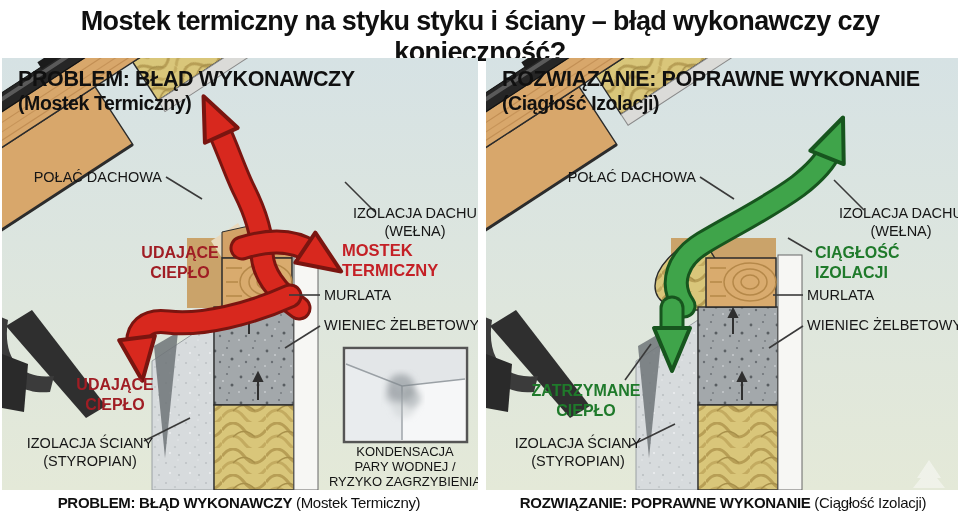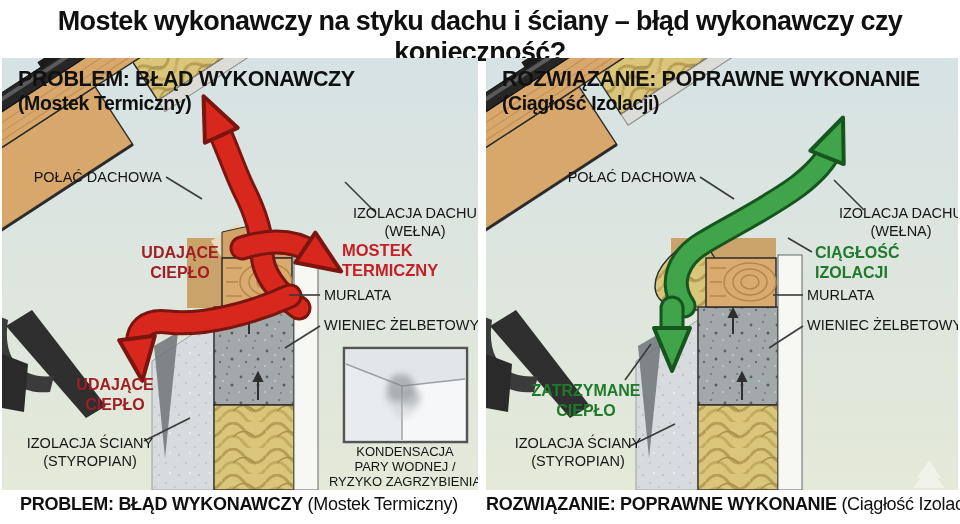--- a/index.html
+++ b/index.html
@@ -2,39 +2,39 @@
 <html><head>
 <meta charset="utf-8">
 <style>
   html,body{margin:0;padding:0;background:#ffffff;}
   body{width:960px;height:524px;position:relative;overflow:hidden;
        font-family:"Liberation Sans","DejaVu Sans",sans-serif;}
   .title{position:absolute;top:6px;left:0;width:960px;text-align:center;
          font-size:27px;font-weight:700;color:#101010;letter-spacing:-0.6px;}
   .stage{position:absolute;top:58px;left:2px;width:956px;height:432px;}
   .captions{position:absolute;top:494px;left:0;width:960px;}
-  .cap{position:absolute;top:0;text-align:center;font-size:18px;color:#101010;
+  .cap{position:absolute;top:0;text-align:center;font-size:15px;color:#101010;
        letter-spacing:-0.3px;white-space:nowrap;}
   .cap b{font-weight:700;}
   .cap.left{left:0;width:478px;}
   .cap.right{left:486px;width:474px;}
   svg text{font-family:"Liberation Sans","DejaVu Sans",sans-serif;}
   .lbl{font-size:14.5px;fill:#161616;}
   .lbl-em-red{font-size:16px;font-weight:700;fill:#a01d24;}
   .lbl-em-red2{font-size:16.5px;font-weight:700;fill:#c42026;}
   .lbl-em-green{font-size:16px;font-weight:700;fill:#1f7a2b;}
   .head1{font-size:21.5px;font-weight:700;fill:#101010;letter-spacing:-0.4px;}
   .head2{font-size:19.5px;font-weight:700;fill:#101010;letter-spacing:-0.4px;}
   .inset-cap{font-size:13px;fill:#141414;}
   .leader{stroke:#3a3a3a;stroke-width:1.6;fill:none;}
 </style>
 </head>
 <body>
 
-<div class="title">Mostek wykonawczy na styku dachu i ściany – błąd wykonawczy czy konieczność?</div>
+<div class="title">Mostek termiczny na styku styku i ściany – błąd wykonawczy czy konieczność?</div>
 
 <div class="stage">
 <svg width="956" height="432" viewBox="0 0 956 432">
   <defs>
     <linearGradient id="sky" gradientUnits="userSpaceOnUse" x1="0" y1="0" x2="0" y2="432">
       <stop offset="0" stop-color="#d6e2e4"></stop>
           <stop offset="1" stop-color="#e4e9d8"></stop>
     </linearGradient>
     <pattern id="wool" width="44" height="26" patternUnits="userSpaceOnUse">
       <rect width="44" height="26" fill="#d9c67a"></rect>

